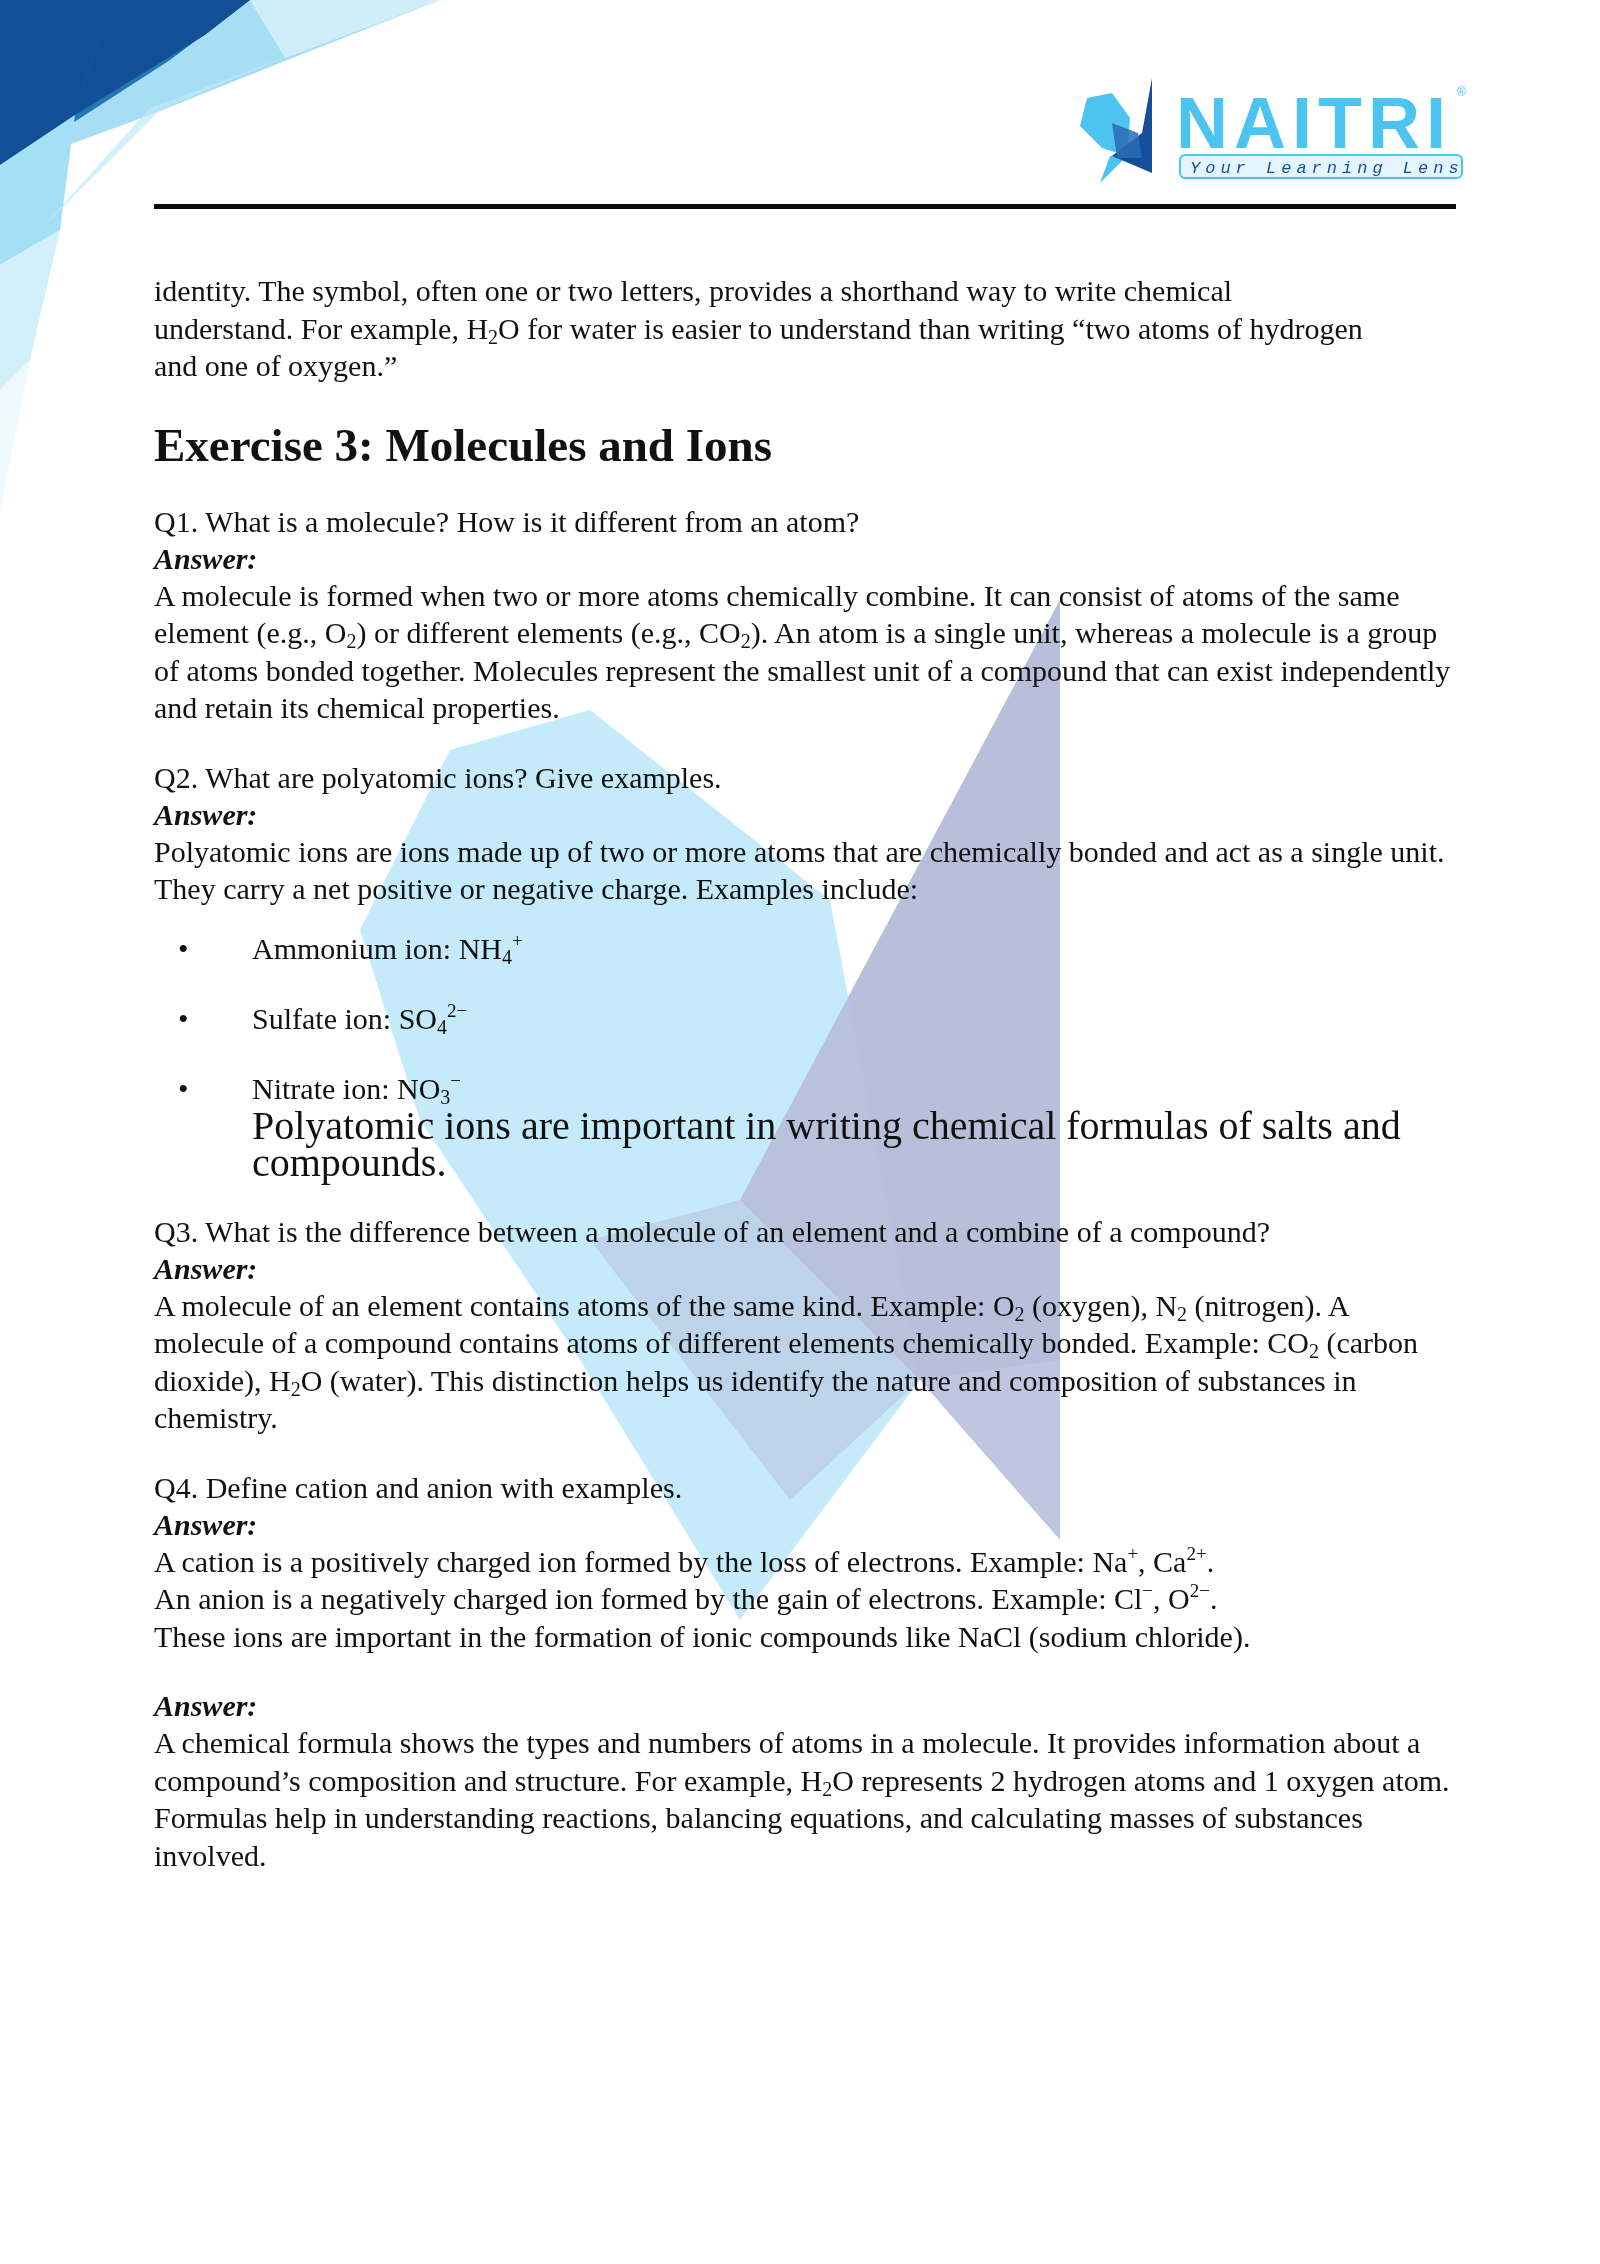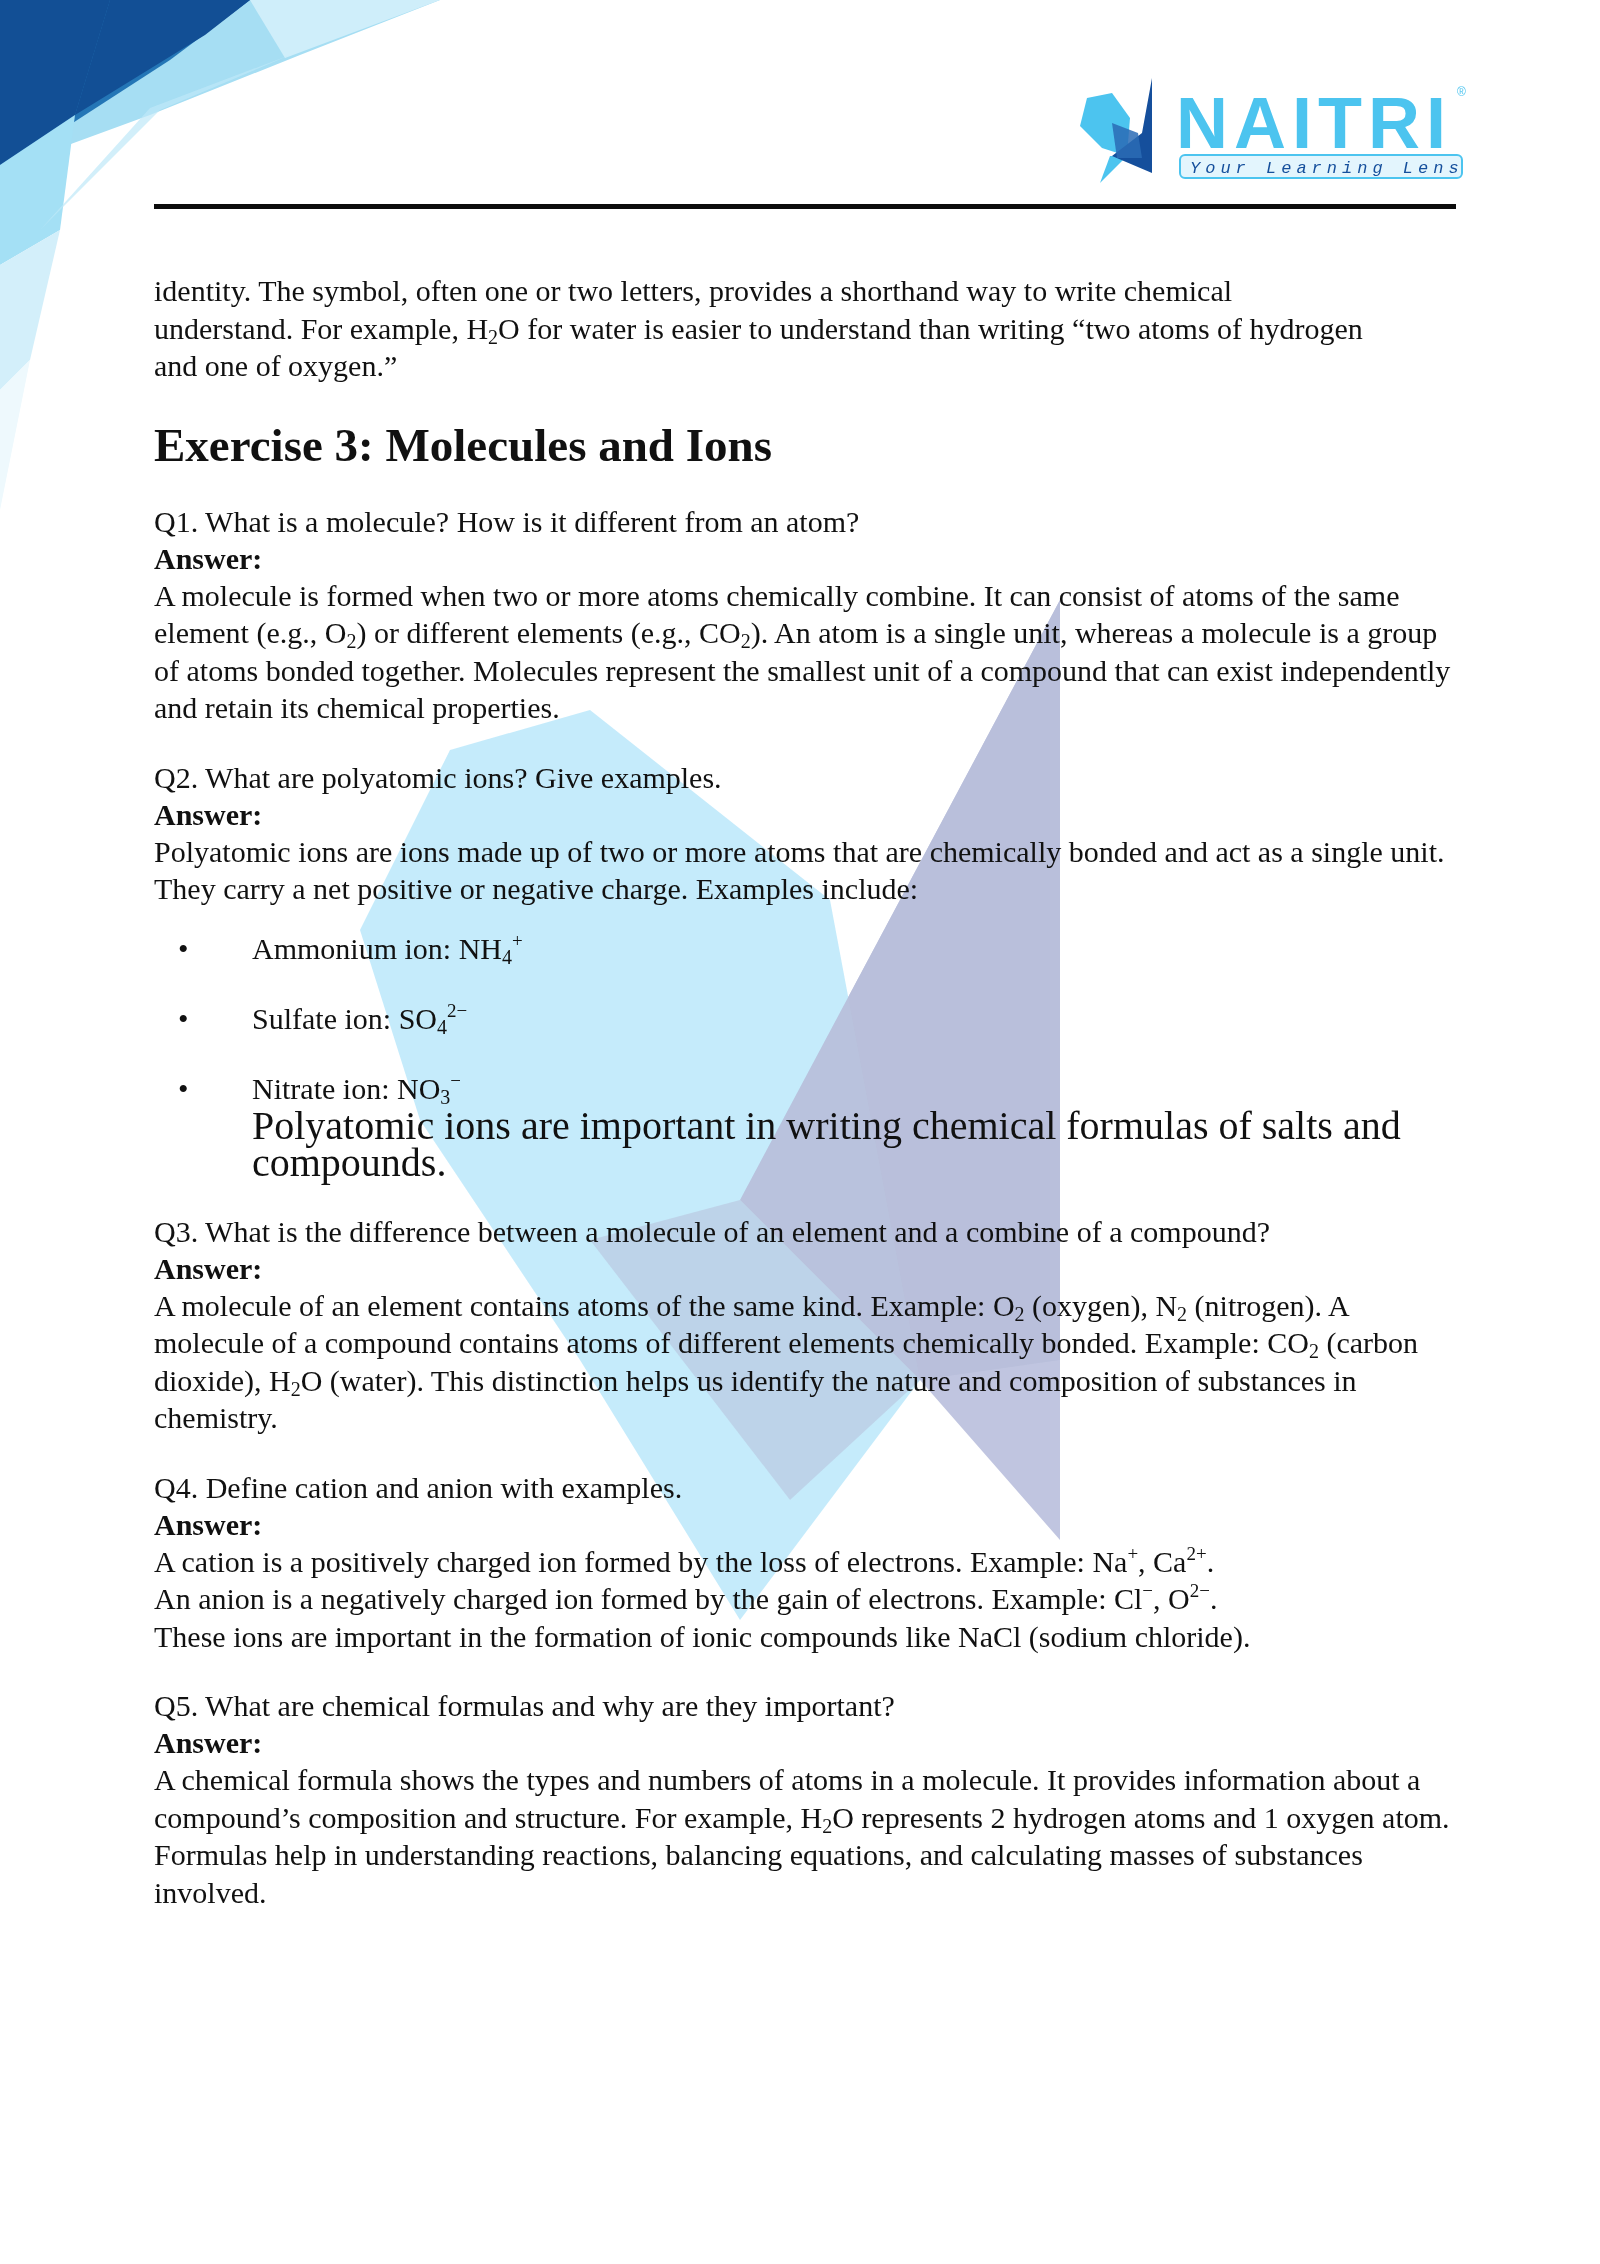--- a/index.html
+++ b/index.html
@@ -9,21 +9,21 @@
   }
   .corner-deco { position: absolute; left: 0; top: 0; width: 460px; height: 520px; z-index: 0; }
   .watermark { position: absolute; left: 360px; top: 600px; width: 800px; height: 1050px; z-index: 0; opacity: 0.95; }
   .logo { position: absolute; left: 1072px; top: 78px; width: 400px; height: 110px; z-index: 2; }
   .logo svg { display: block; }
   .header-rule { position: absolute; left: 154px; top: 204px; width: 1302px; height: 5px; background: #0c0c0c; z-index: 2; }
   .content { position: absolute; left: 154px; top: 240px; width: 1310px; z-index: 3; margin-top: 32px; }
   p { margin: 0; font-size: 30px; line-height: 37.5px; }
   .h2 { font-size: 47px; font-weight: bold; line-height: 60px; margin-top: 30px; margin-bottom: 28px; }
   .q { font-weight: normal; font-size: 30px; line-height: 37px; }
-  .ans { font-weight: bold; font-size: 30px; line-height: 37px; }
+  .ans { font-weight: bold; font-size: 30px; line-height: 37px; font-style: italic; }
   .block { margin-bottom: 32px; }
   ul.ions { list-style: none; margin: 22px 0 0 0; padding: 0; }
   ul.ions li { position: relative; padding-left: 98px; font-size: 30px; line-height: 37px; margin-bottom: 33px; }
   ul.ions li:last-child { margin-bottom: 0; }
   ul.ions li .bullet { position: absolute; left: 24px; top: 0; }
   .note { padding-left: 98px; font-size: 40px; line-height: 37px; }
   sub { font-size: 20px; vertical-align: -5px; line-height: 0; }
   sup { font-size: 19px; vertical-align: 12px; line-height: 0; }
 </style>
 </head>
@@ -99,18 +99,17 @@
 
   <div class="block">
     <div class="q">Q4. Define cation and anion with examples.</div>
     <div class="ans">Answer:</div>
     <p><span>A cation is a positively charged ion formed by the loss of electrons. Example: Na</span><sup>+</sup><span>, Ca</span><sup>2+</sup><span>.</span></p>
     <p><span>An anion is a negatively charged ion formed by the gain of electrons. Example: Cl</span><sup>−</sup><span>, O</span><sup>2−</sup><span>.</span></p>
     <p>These ions are important in the formation of ionic compounds like NaCl (sodium chloride).</p>
   </div>
 
   <div class="block">
-    <div class="q">Q5. What are chemical formulas and why are they important?</div>
     <div class="ans">Answer:</div>
     <p><span>A chemical formula shows the types and numbers of atoms in a molecule. It provides information about a compound’s composition and structure. For example, H</span><sub>2</sub><span>O represents 2 hydrogen atoms and 1 oxygen atom. Formulas help in understanding reactions, balancing equations, and calculating masses of substances involved.</span></p>
   </div>
 
 </div>
 
 </body></html>

